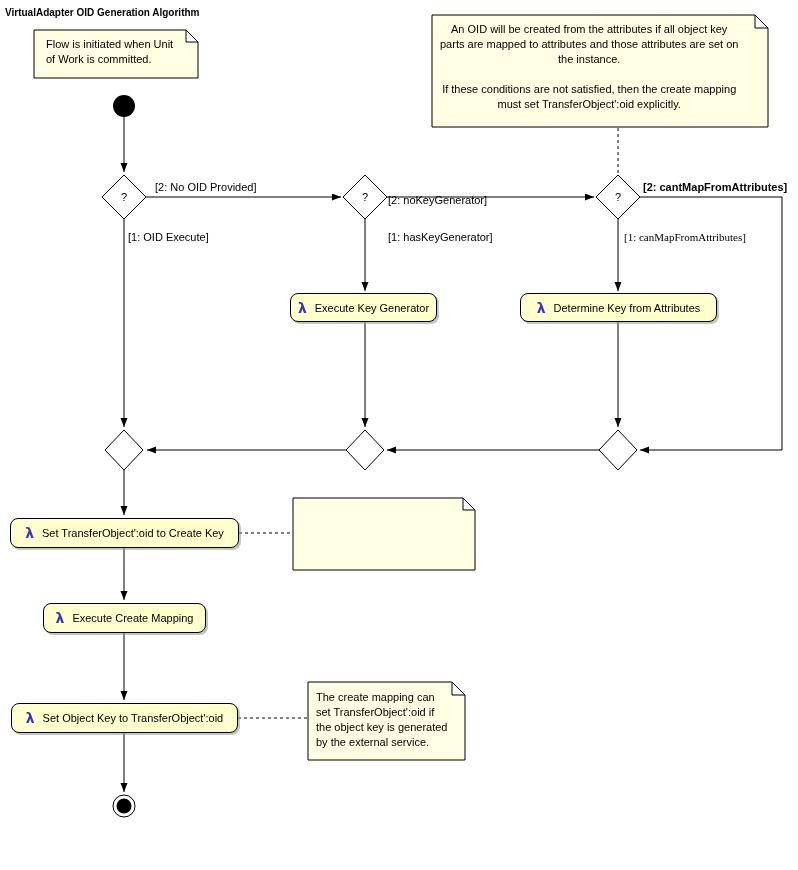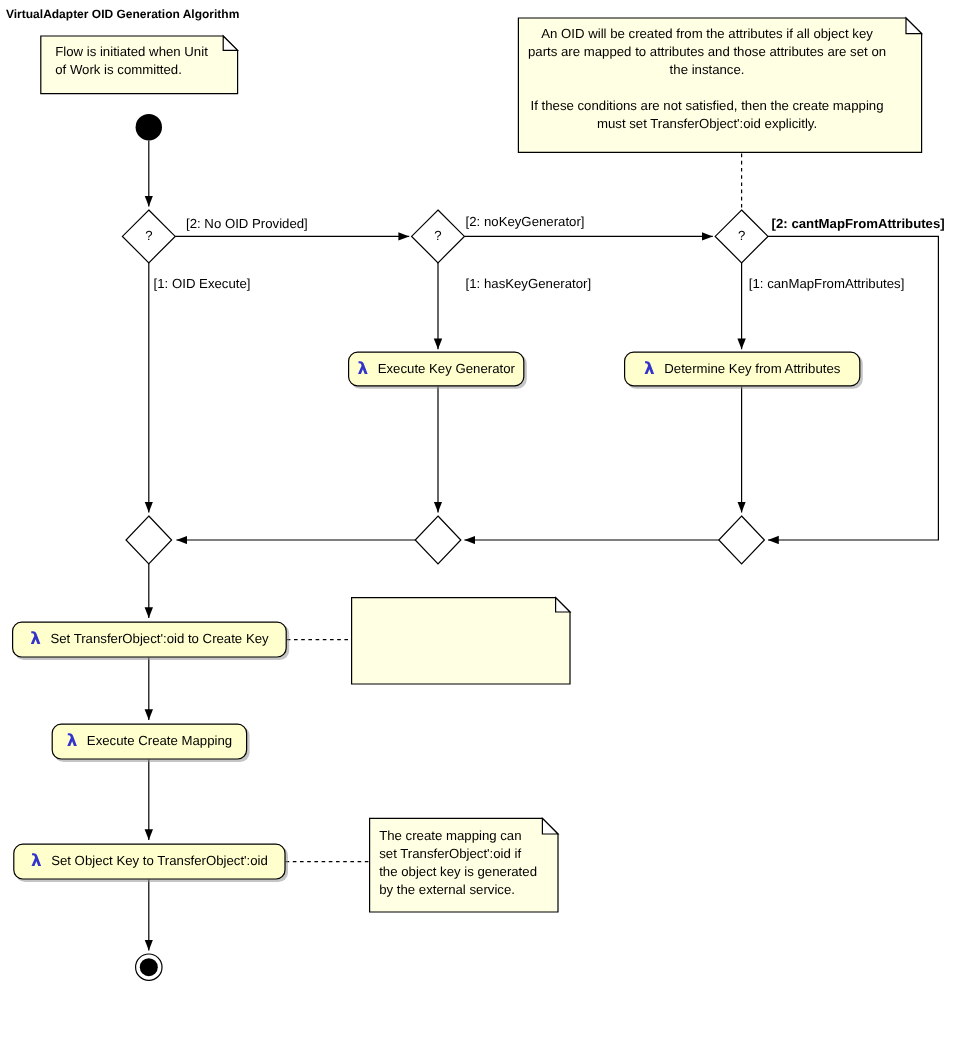--- a/index.html
+++ b/index.html
@@ -106,24 +106,24 @@
 
 If these conditions are not satisfied, then the create mapping
 must set TransferObject':oid explicitly.</div>
   <div class="note-text" style="left:316px; top:690px;">The create mapping can
 set TransferObject':oid if
 the object key is generated
 by the external service.</div>
 
   <div class="edge-label" style="left:155px; top:181px;">[2: No OID Provided]</div>
   <div class="edge-label" style="left:128px; top:231px;">[1: OID Execute]</div>
-  <div class="edge-label" style="left:388px; top:179px;text-align:right;">[2: noKeyGenerator]</div>
+  <div class="edge-label" style="left:388px; top:194px;text-align:right;">[2: noKeyGenerator]</div>
   <div class="edge-label" style="left:371px; top:231px;margin-left:17px;">[1: hasKeyGenerator]</div>
   <div class="edge-label" style="left:643px; top:181px;font-weight:bold;">[2: cantMapFromAttributes]</div>
-  <div class="edge-label" style="left:624px; top:231px;">[1: canMapFromAttributes]</div>
+  <div class="edge-label" style="left:624px; top:231px;font-family:Liberation Serif, serif;">[1: canMapFromAttributes]</div>
 
   <div class="qmark" style="left:114px; top:190px;">?</div>
   <div class="qmark" style="left:355px; top:190px;">?</div>
   <div class="qmark" style="left:608px; top:190px;">?</div>
 
   <div class="action" style="left:290px; top:293px; width:147px; height:29px;">
     <span class="lambda">λ</span>
     <span>Execute Key Generator</span>
   </div>
 

